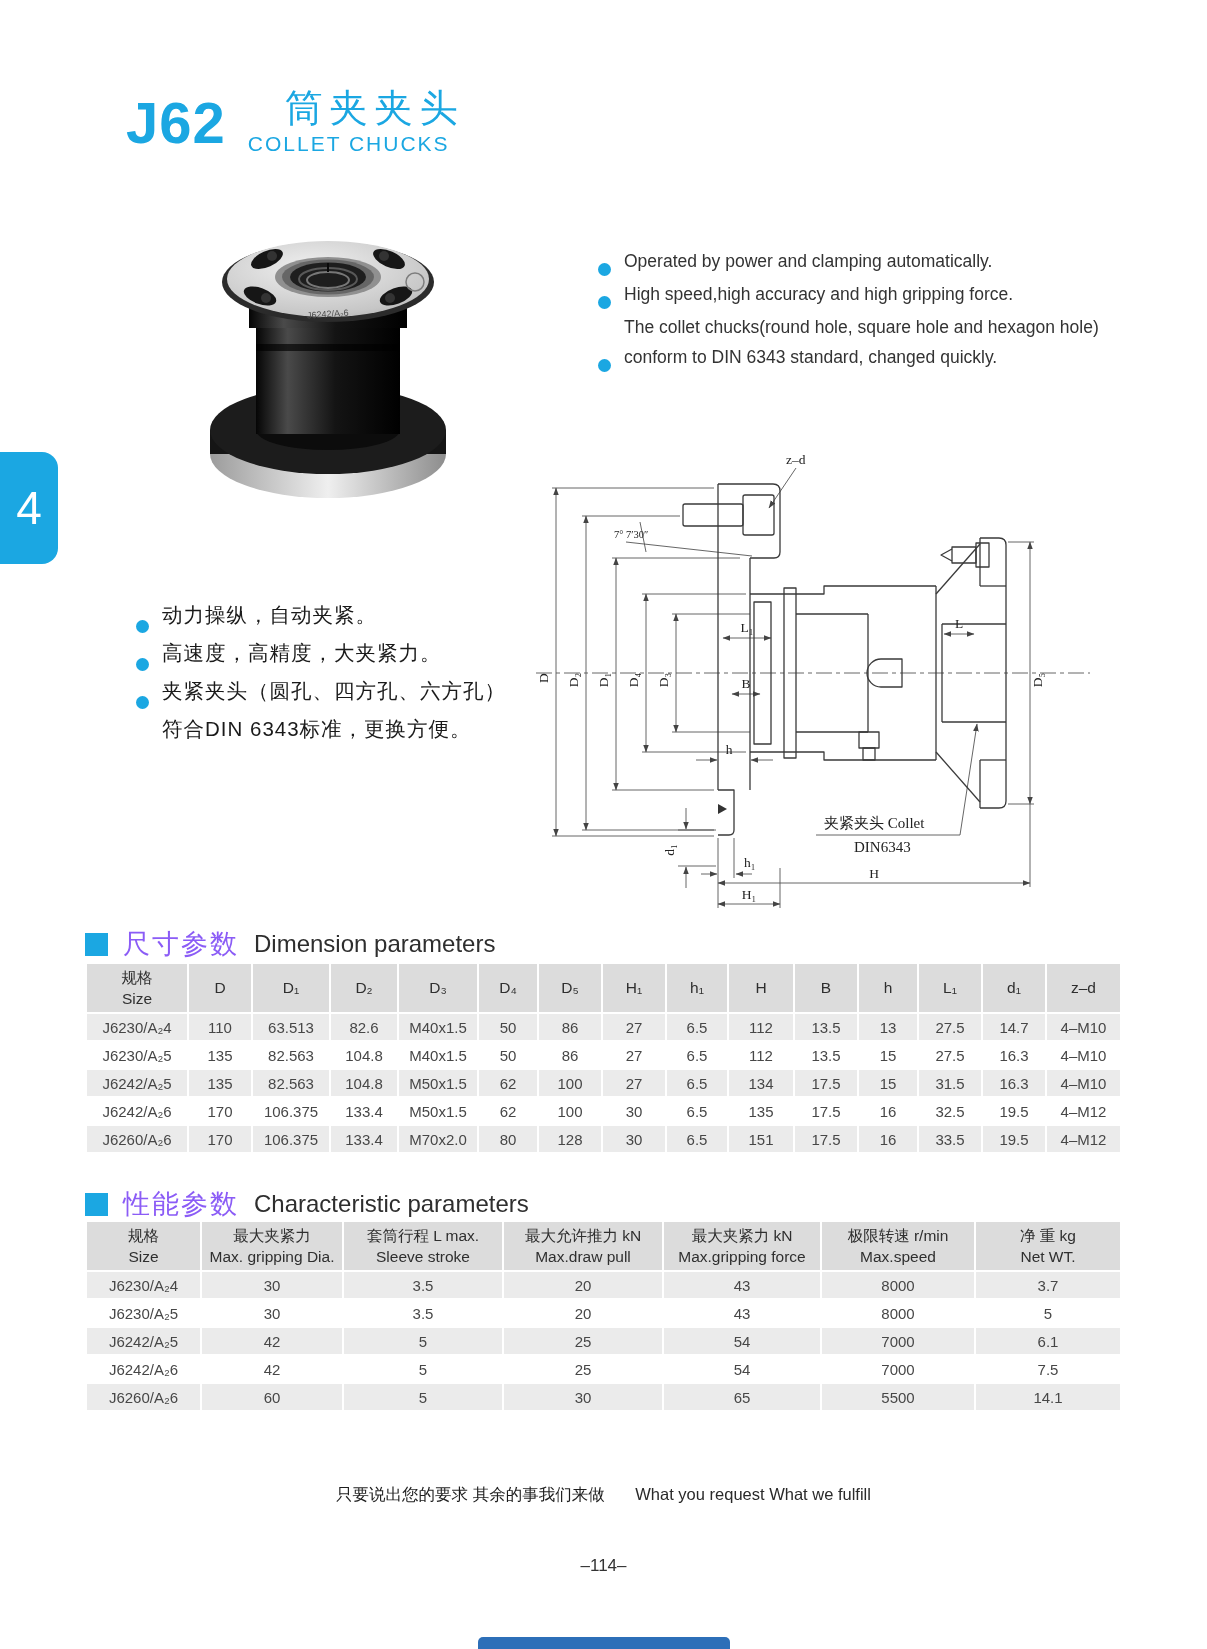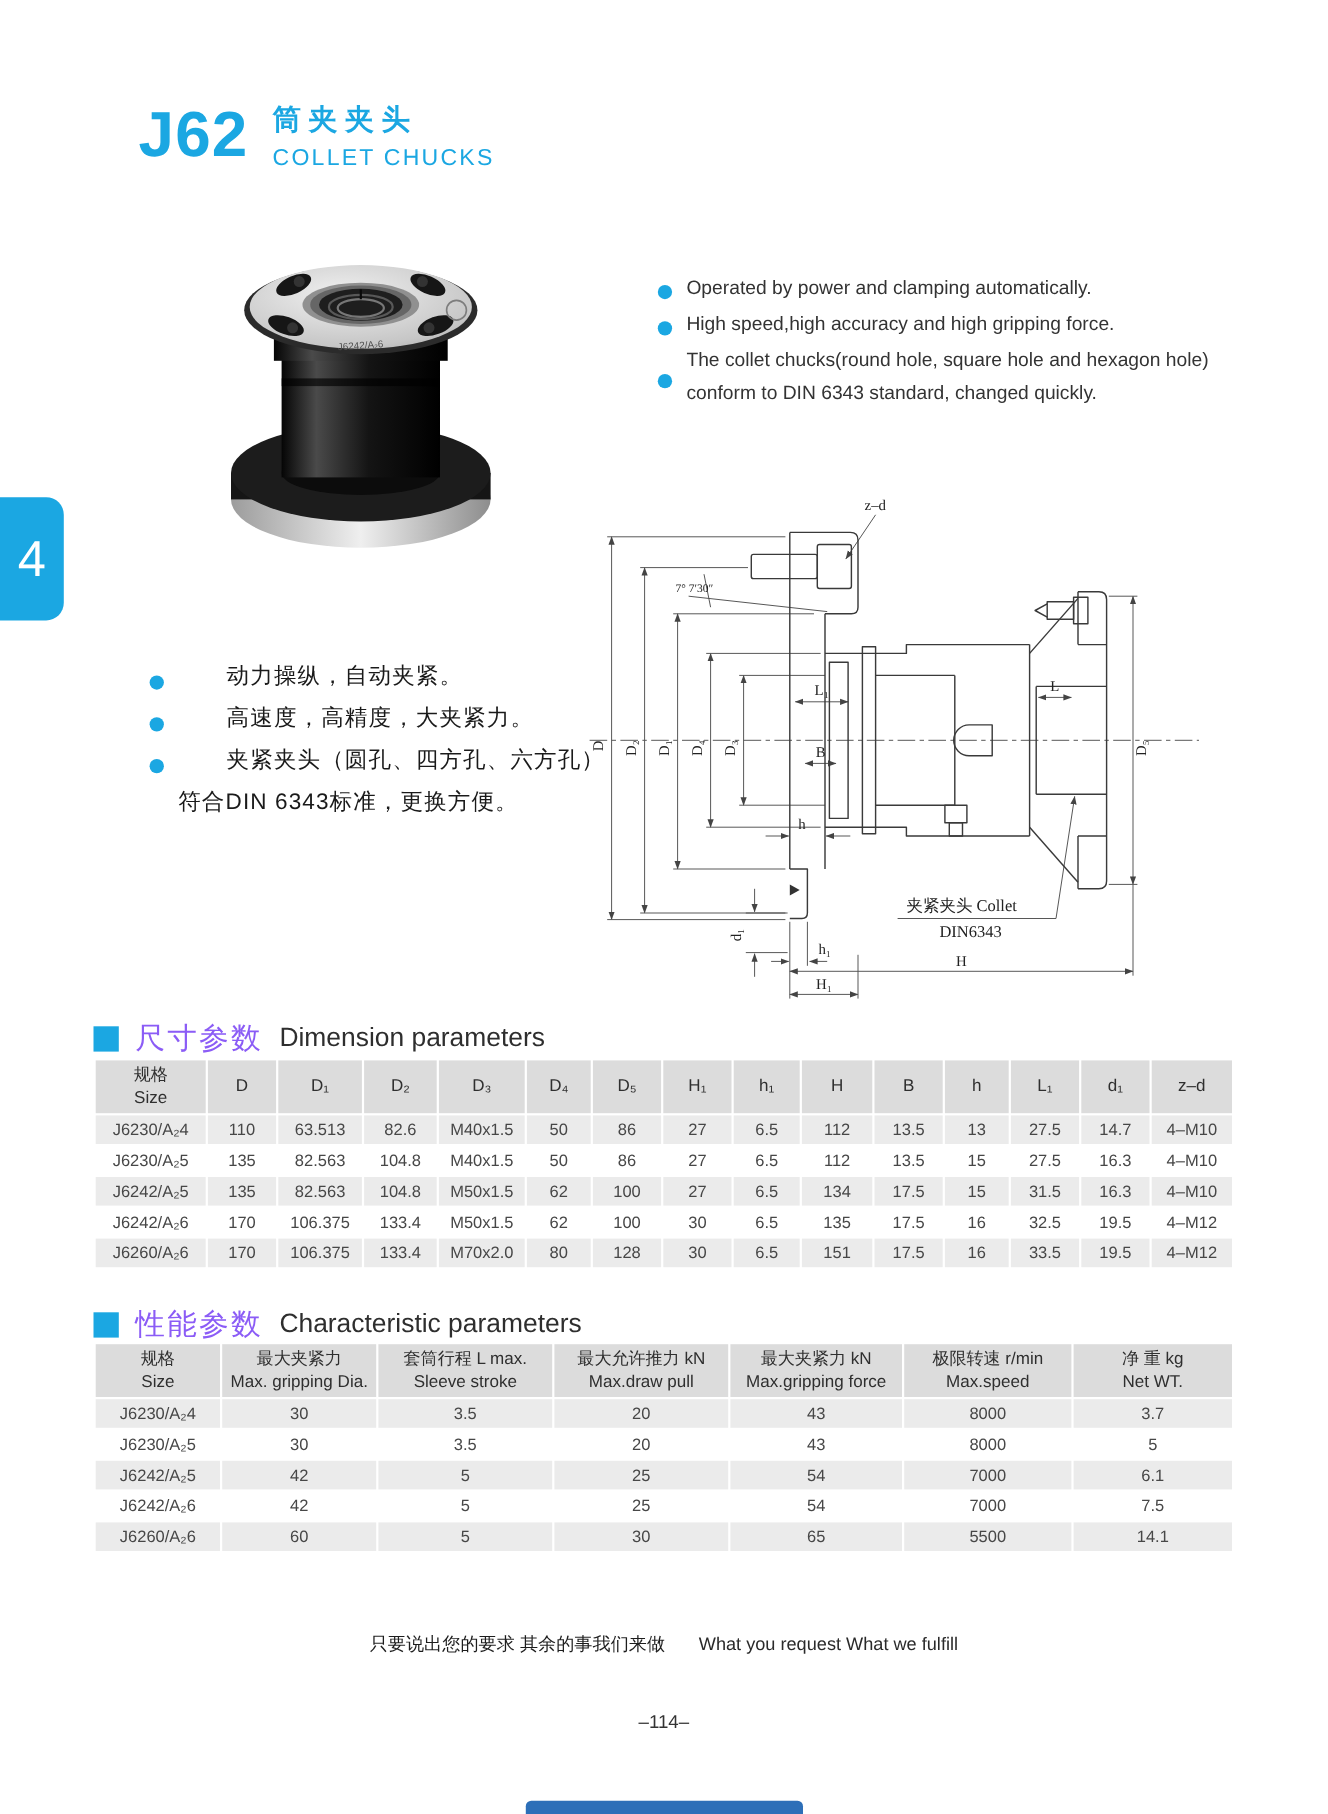--- a/index.html
+++ b/index.html
@@ -3,38 +3,38 @@
 <meta charset="utf-8">
 <style>
   html,body{margin:0;padding:0;}
   body{width:1207px;height:1649px;position:relative;background:#ffffff;
        font-family:"Liberation Sans","DejaVu Sans",sans-serif;overflow:hidden;}
 
   
   .brand{position:absolute;left:126px;top:86px;display:flex;gap:22px;color:#1BA7E2;}
   .model{font-size:58px;font-weight:bold;line-height:74px;letter-spacing:1px;}
   .brand-titles{display:flex;flex-direction:column;justify-content:flex-start;padding-top:2px;}
-  .title-cn{font-size:26px;font-weight:bold;letter-spacing:7px;line-height:40px;}
+  .title-cn{font-size:38px;font-weight:normal;letter-spacing:7px;line-height:40px;margin-left:37px;}
   .title-en{font-size:21px;letter-spacing:2px;line-height:26px;margin-top:3px;}
 
   
   .side-tab{position:absolute;left:0;top:452px;width:58px;height:112px;background:#1BA7E2;
             border-radius:0 16px 16px 0;color:#fff;font-size:46px;
             display:flex;align-items:center;justify-content:center;}
 
   
   ul.features{list-style:none;margin:0;padding:0;position:absolute;}
-  ul.features li{display:flex;align-items:center;}
+  ul.features li{display:flex;align-items:flex-end;}
   .dot{width:13px;height:13px;border-radius:50%;background:#1BA7E2;flex:none;}
   #features-en{left:598px;top:246px;width:548px;}
   #features-en li{margin-bottom:3px;}
   #features-en .dot{margin:9px 13px 0 0;}
   #features-en .ftext{font-size:17.5px;color:#333;line-height:30px;}
   #features-cn{left:136px;top:596px;width:440px;}
-  #features-cn li{margin-bottom:1px;gap:44px;}
+  #features-cn li{margin-bottom:1px;}
   #features-cn .dot{margin:12px 13px 0 0;}
   #features-cn .ftext{font-size:20.5px;color:#1a1a1a;line-height:37px;letter-spacing:1px;}
   #features-cn li.no-bullet{padding-left:26px;}
 
   
   .photo{position:absolute;left:183px;top:192px;width:290px;height:310px;}
 
   
   .drawing{position:absolute;left:528px;top:438px;width:575px;height:470px;}
   .drawing .pl{stroke:#3a3a3a;stroke-width:1.3;fill:none;stroke-linejoin:round;}

